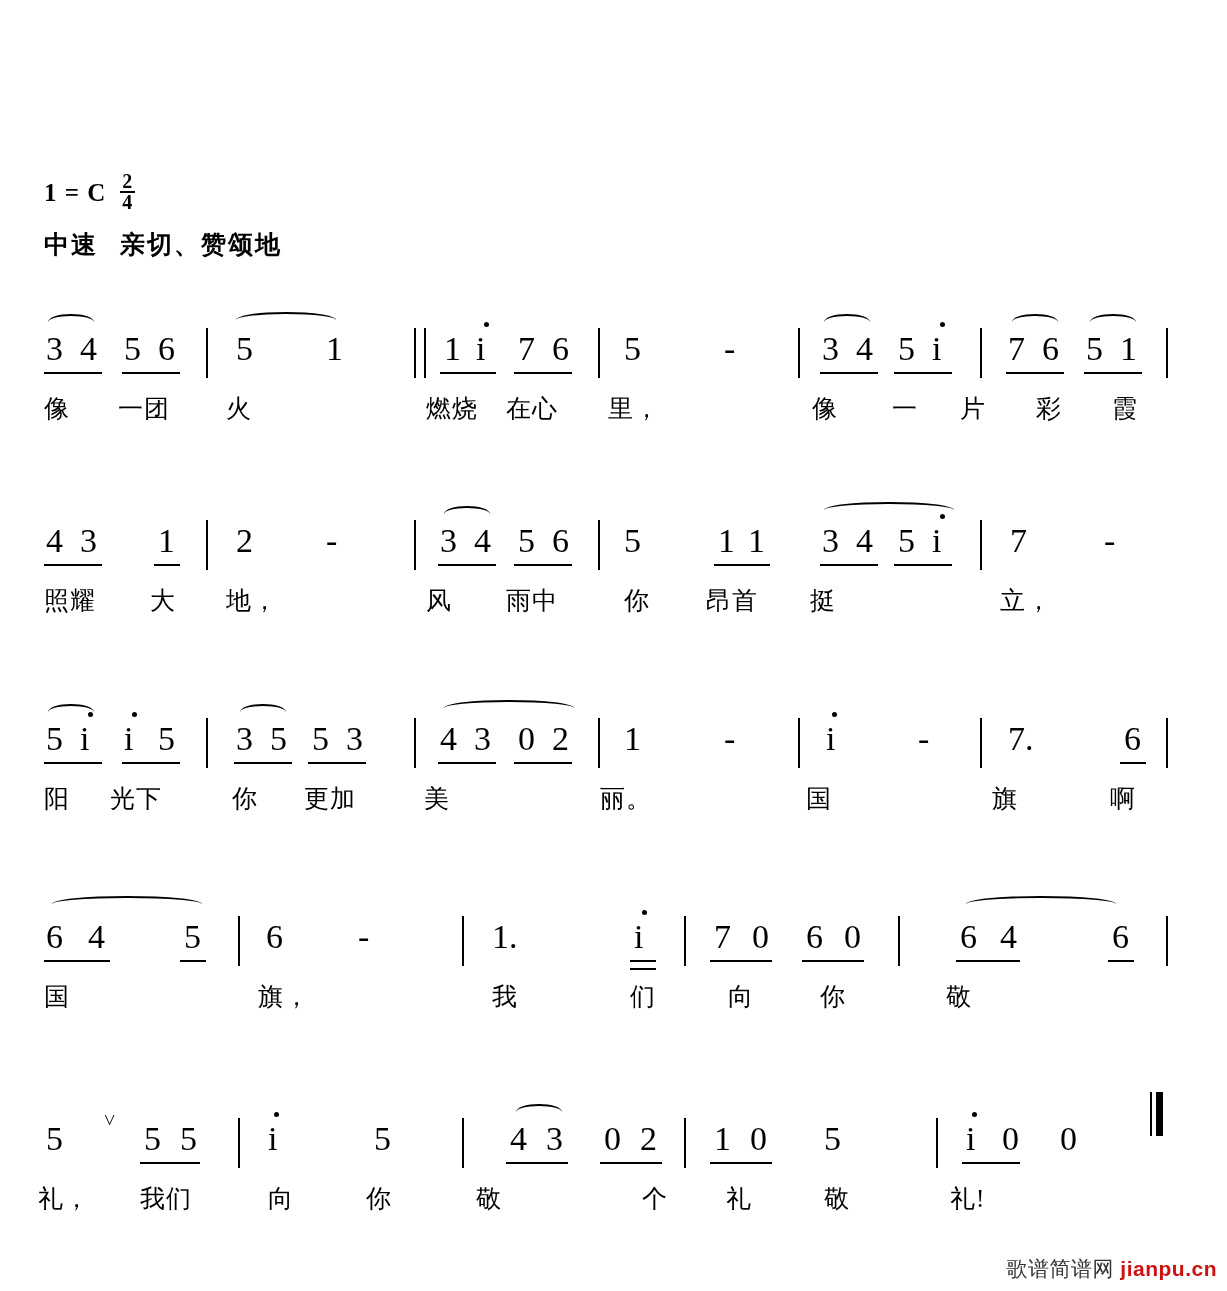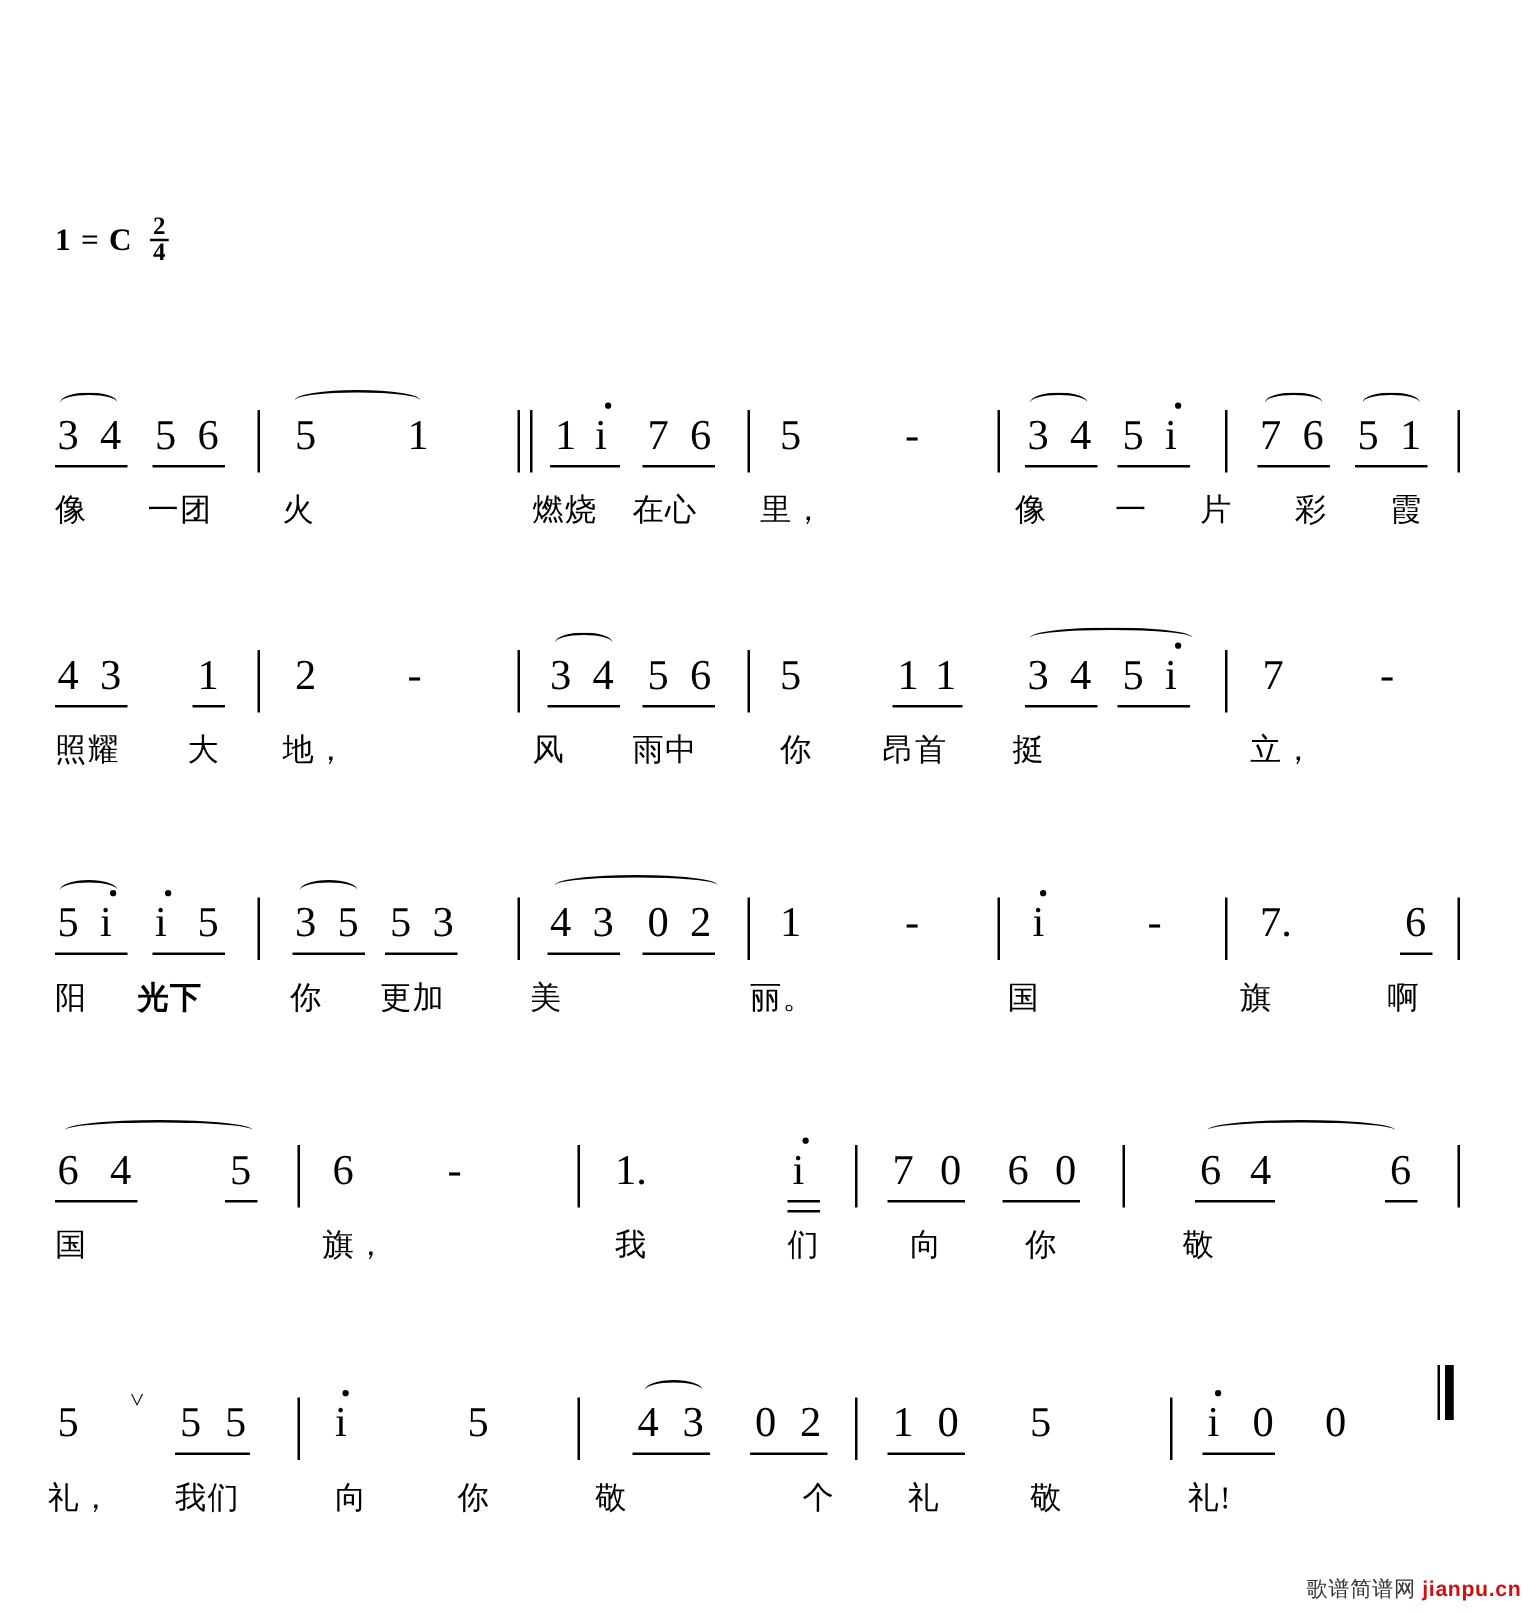--- a/index.html
+++ b/index.html
@@ -161,21 +161,21 @@
   .breath {
     position: absolute;
     font-size: 20px;
     line-height: 20px;
   }
   
   .watermark {
     position: absolute;
     right: 10px;
     bottom: 8px;
-    font-size: 17px;
+    font-size: 21px;
     color: #333;
     letter-spacing: 0.5px;
     font-family: "Liberation Sans", sans-serif;
     margin-left: 11px;
   }
   .watermark .red { color: #cc1111; font-weight: bold; }
 </style>
 </head>
 <body>
 
@@ -186,20 +186,23 @@
   <div class="key-block">
     <div class="key-line">
       <span>1 = C</span>
       <span class="meter">
         <span class="num">2</span>
         <span class="den">4</span>
       </span>
     </div>
   </div>
 
+  <div class="tempo-line">
+    <span>中速</span><span class="gap"></span><span>亲切、赞颂地</span>
+  </div>
 
   <div class="system" style="top:300px;">
     <div class="notes-row">
 
       <div class="slur" style="left:48px; top:14px; width:46px;"></div>
       <div class="note" style="left:46px; top:32px;">3</div>
       <div class="note" style="left:80px; top:32px;">4</div>
       <div class="beam" style="left:44px; top:72px; width:58px;"></div>
 
       <div class="note" style="left:124px; top:32px;">5</div>
@@ -381,21 +384,21 @@
 
       <div class="note" style="left:1008px; top:32px;">7.</div>
 
       <div class="note" style="left:1124px; top:32px;">6</div>
       <div class="beam" style="left:1120px; top:72px; width:26px;"></div>
 
       <div class="barline" style="left:1166px; top:28px; height:50px;"></div>
     </div>
     <div class="lyrics-row">
       <div class="lyric" style="left:44px; top:24px;">阳</div>
-      <div class="lyric" style="left:110px; top:24px;font-weight:bold;">光下</div>
+      <div class="lyric" style="left:110px; top:24px;">光下</div>
       <div class="lyric" style="left:232px; top:24px;">你</div>
       <div class="lyric" style="left:304px; top:24px;">更加</div>
       <div class="lyric" style="left:424px; top:24px;">美</div>
       <div class="lyric" style="left:600px; top:24px;">丽。</div>
       <div class="lyric" style="left:806px; top:24px;">国</div>
       <div class="lyric" style="left:992px; top:24px;">旗</div>
       <div class="lyric" style="left:1110px; top:24px;">啊</div>
     </div>
   </div>
 

